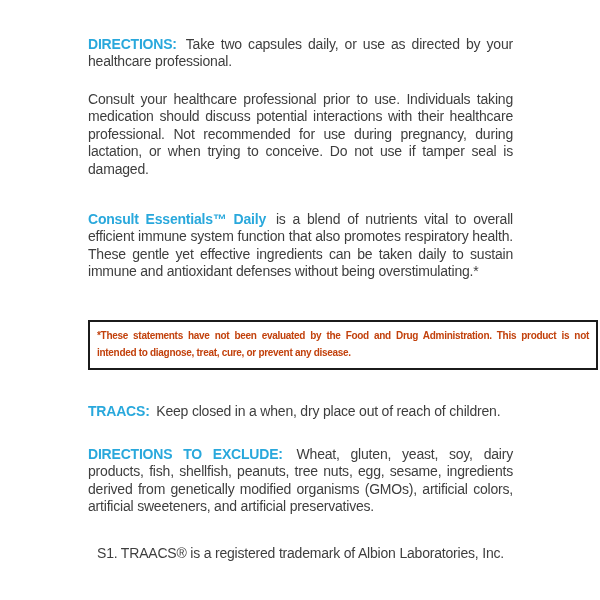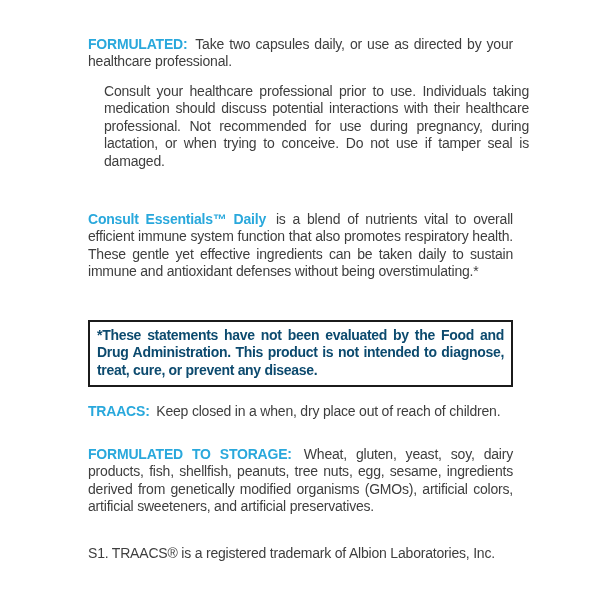--- a/index.html
+++ b/index.html
@@ -25,47 +25,47 @@
     width: 425px;
     margin: 0;
     text-align: justify;
   }
   .accent {
     color: #29a8dc;
     font-weight: bold;
     margin-right: 3px;
   }
   .p-directions  { top: 36px; }
-  .p-consult     { top: 83px; margin-left: 16px; }
+  .p-consult     { top: 91px; }
   .p-description { top: 211px; }
   .disclaimer-box {
     position: absolute;
     left: 88px;
     top: 320px;
-    width: 425px;
+    width: 510px;
     box-sizing: border-box;
     border: 2px solid #1b1b1b;
     padding: 5px 7px 6px 7px;
     font-weight: bold;
-    font-size: 14px;
+    font-size: 10px;
     letter-spacing: -0.3px;
-    color: #0c4a6e;
+    color: #c2410c;
     text-align: justify;
   }
   .p-storage     { top: 403px; }
   .p-exclusions  { top: 446px; }
-  .p-footnote    { top: 545px; text-align: left; }
+  .p-footnote    { top: 545px; text-align: center; }
 </style>
 </head>
 <body>
 
 <div class="page">
 
   <p class="block p-directions">
-    <span class="accent">FORMULATED:</span>
+    <span class="accent">DIRECTIONS:</span>
     <span>Take two capsules daily, or use as directed by your healthcare professional.</span>
   </p>
 
   <p class="block p-consult">
     <span>Consult your healthcare professional prior to use. Individuals taking medication should discuss potential interactions with their healthcare professional. Not recommended for use during pregnancy, during lactation, or when trying to conceive. Do not use if tamper seal is damaged.</span>
   </p>
 
   <p class="block p-description">
     <span class="accent">Consult Essentials™ Daily</span>
     <span>is a blend of nutrients vital to overall efficient immune system function that also promotes respiratory health. These gentle yet effective ingredients can be taken daily to sustain immune and antioxidant defenses without being overstimulating.*</span>
@@ -74,21 +74,21 @@
   <div class="disclaimer-box">
     <span>*These statements have not been evaluated by the Food and Drug Administration. This product is not intended to diagnose, treat, cure, or prevent any disease.</span>
   </div>
 
   <p class="block p-storage">
     <span class="accent">TRAACS:</span>
     <span>Keep closed in a when, dry place out of reach of children.</span>
   </p>
 
   <p class="block p-exclusions">
-    <span class="accent">FORMULATED TO STORAGE:</span>
+    <span class="accent">DIRECTIONS TO EXCLUDE:</span>
     <span>Wheat, gluten, yeast, soy, dairy products, fish, shellfish, peanuts, tree nuts, egg, sesame, ingredients derived from genetically modified organisms (GMOs), artificial colors, artificial sweeteners, and artificial preservatives.</span>
   </p>
 
   <p class="block p-footnote">
     <span>S1. TRAACS® is a registered trademark of Albion Laboratories, Inc.</span>
   </p>
 
 </div>
 
 </body></html>

